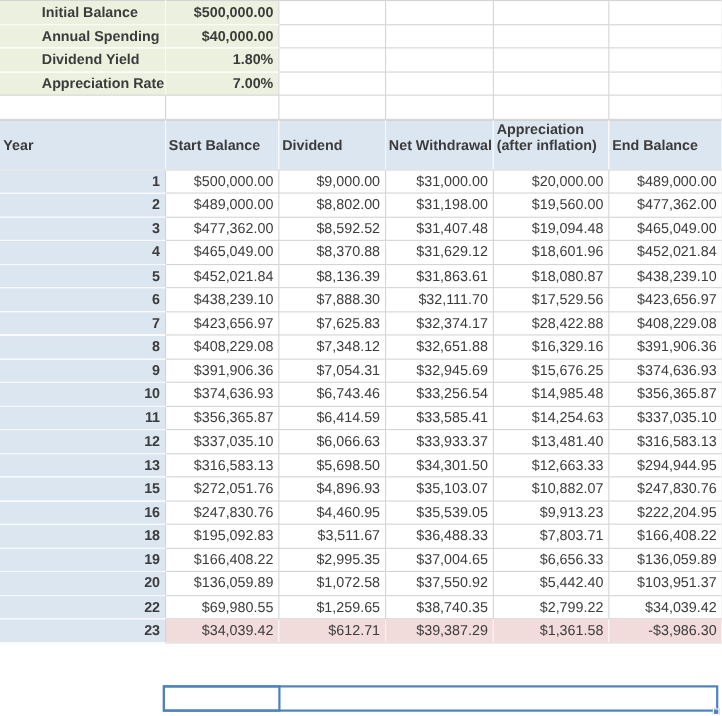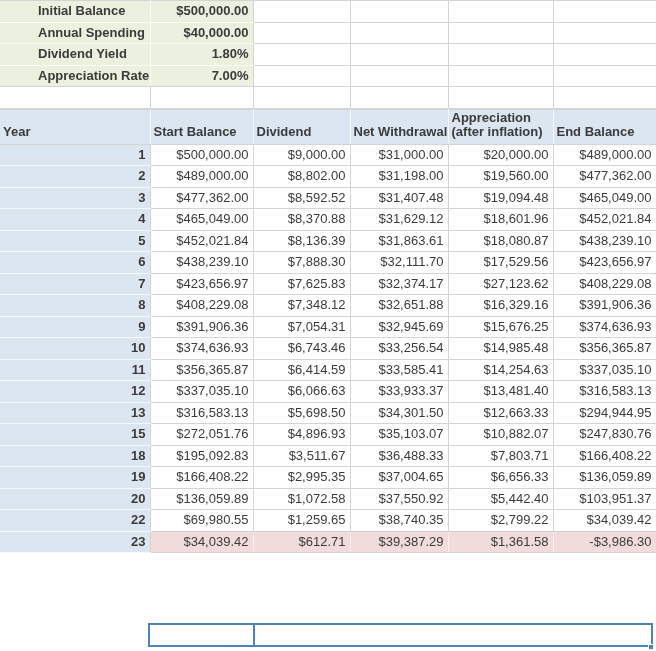--- a/index.html
+++ b/index.html
@@ -26,21 +26,21 @@
   .gv { border-right:1px solid #d4d4d4; text-align:right; }
   .glast { border-bottom:1px solid #d4d4d4; }
   .e { border-right:1px solid #d4d4d4; border-bottom:1px solid #d4d4d4; background:#fff; }
   
   .hdr td {
     height:31px;
     background:#DCE6F1;
     font-weight:bold;
     vertical-align:bottom;
     text-align:left;
-    padding:1px 2px 5px 3px;
+    padding:1px 2px 15px 3px;
     line-height:14px;
     border-right:1px solid #f5f8fc;
     border-bottom:1px solid #d4d4d4;
     border-top:1px solid #d4d4d4;
   }
   .hdr td.wrap { white-space:normal; }
   tr.data { height:21.1px; }
   .y {
     background:#DCE6F1; font-weight:bold; text-align:right;
     border-right:1px solid #d4d4d4; border-bottom:1px solid #f5f8fc;
@@ -183,21 +183,21 @@
         <td class="d">$7,888.30</td>
         <td class="d">$32,111.70</td>
         <td class="d">$17,529.56</td>
         <td class="d">$423,656.97</td>
       </tr>
       <tr class="data">
         <td class="y">7</td>
         <td class="d">$423,656.97</td>
         <td class="d">$7,625.83</td>
         <td class="d">$32,374.17</td>
-        <td class="d">$27,123.62</td>
+        <td class="d">$28,422.88</td>
         <td class="d">$408,229.08</td>
       </tr>
       <tr class="data">
         <td class="y">8</td>
         <td class="d">$408,229.08</td>
         <td class="d">$7,348.12</td>
         <td class="d">$32,651.88</td>
         <td class="d">$16,329.16</td>
         <td class="d">$391,906.36</td>
       </tr>
@@ -241,20 +241,28 @@
         <td class="d">$12,663.33</td>
         <td class="d">$294,944.95</td>
       </tr>
       <tr class="data">
         <td class="y">15</td>
         <td class="d">$272,051.76</td>
         <td class="d">$4,896.93</td>
         <td class="d">$35,103.07</td>
         <td class="d">$10,882.07</td>
         <td class="d">$247,830.76</td>
+      </tr>
+      <tr class="data">
+        <td class="y">16</td>
+        <td class="d">$247,830.76</td>
+        <td class="d">$4,460.95</td>
+        <td class="d">$35,539.05</td>
+        <td class="d">$9,913.23</td>
+        <td class="d">$222,204.95</td>
       </tr>
       <tr class="data">
         <td class="y">18</td>
         <td class="d">$195,092.83</td>
         <td class="d">$3,511.67</td>
         <td class="d">$36,488.33</td>
         <td class="d">$7,803.71</td>
         <td class="d">$166,408.22</td>
       </tr>
       <tr class="data">

